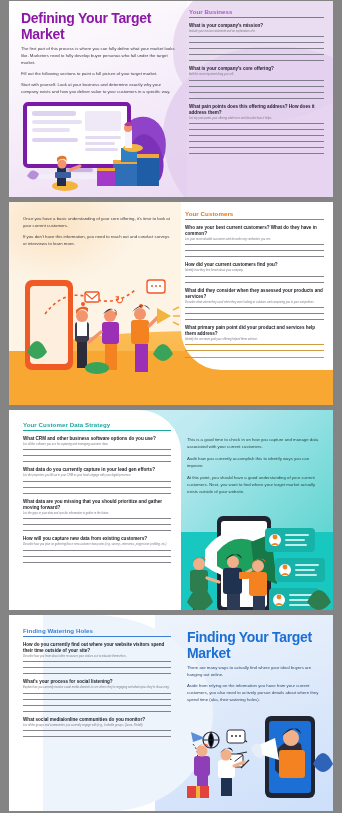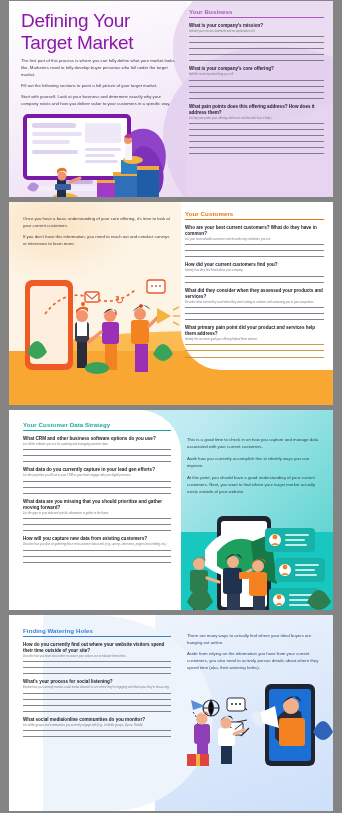--- a/index.html
+++ b/index.html
@@ -30,22 +30,22 @@
     display:flex;
     height:100%;
     position:relative;
     z-index:3;
   }
   .col-left{ position:relative; }
   .col-right{ position:relative; }
 
   
   .big-title{
-    font-weight:normal;
-    font-size:19px;
+    font-weight:bold;
+    font-size:14px;
     line-height:1.16;
     letter-spacing:-0.3px;
   }
   .body-p{
     font-size:4.3px;
     line-height:1.62;
     margin-top:4px;
     color:#3c3c46;
   }
   .sec-head{
@@ -515,20 +515,21 @@
           <div class="q">What social media/online communities do you monitor?</div>
           <div class="hint">List all the groups and communities you currently engage with (e.g., LinkedIn groups, Quora, Reddit).</div>
           <div class="lines">
             <div class="ln"></div>
             <div class="ln"></div>
           </div>
         </div>
       </div>
 
       <div class="col-right">
+        <h1 class="big-title">Finding Your Target Market</h1>
         <p class="body-p">There are many ways to actually find where your ideal buyers are hanging out online.</p>
         <p class="body-p">Aside from relying on the information you have from your current customers, you also need to actively pursue details about where they spend time (aka, their watering holes).</p>
 
         <div class="illus" style="margin-top:8px;">
           <svg width="146" height="86" viewBox="0 0 146 86">
             <rect x="78" y="4" width="50" height="82" rx="6" fill="#1f2430"></rect>
             <rect x="82" y="9" width="42" height="72" rx="3" fill="#1c6fd4"></rect>
             <path d="M88 40 q12 -16 26 -8 l4 30 q-20 8 -30 -4z" fill="#2b2b3a"></path>
             <circle cx="104" cy="26" r="8" fill="#f2b08a"></circle>
             <path d="M95 24 q10 -14 19 -2 q-3 -12 -19 2z" fill="#1a1a24"></path>

